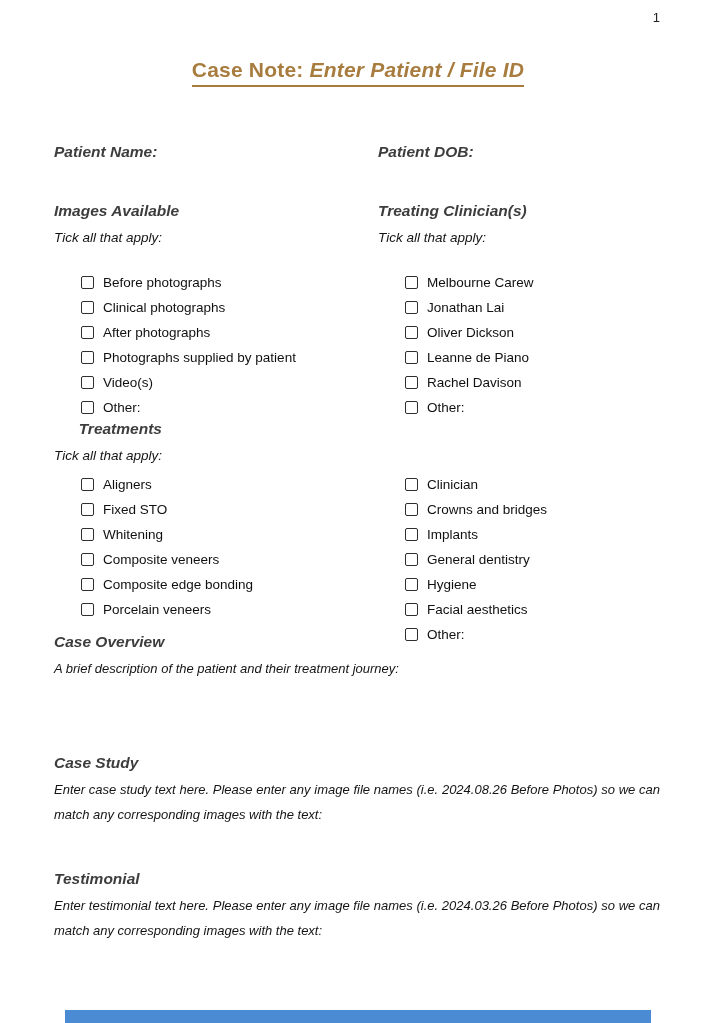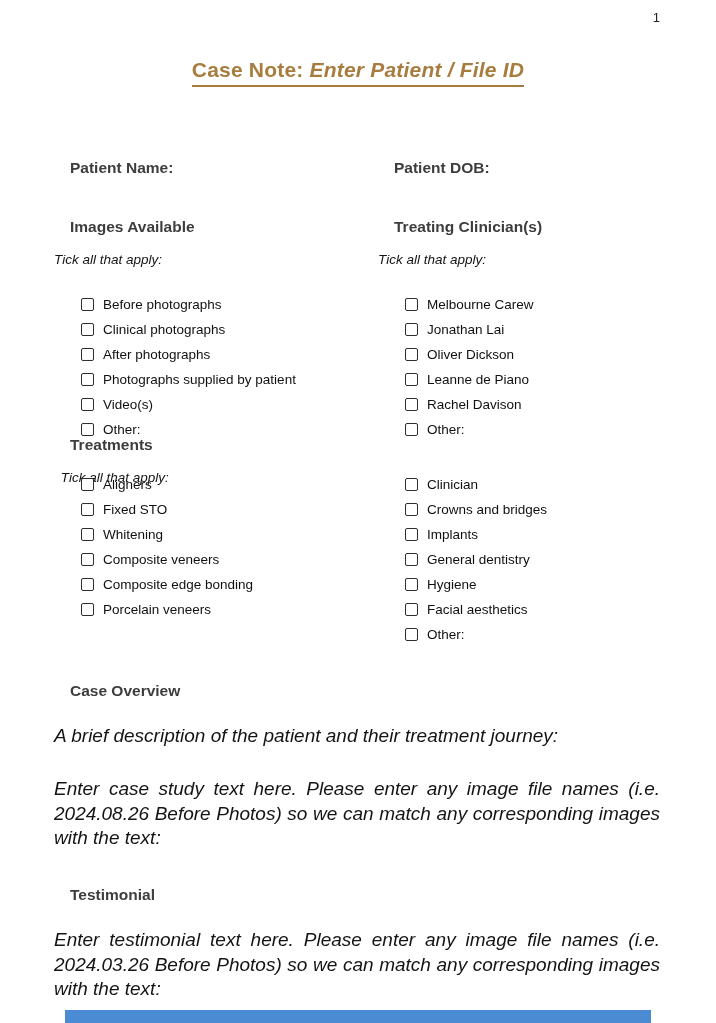--- a/index.html
+++ b/index.html
@@ -21,48 +21,48 @@
     font-size:21px;font-weight:bold;
     letter-spacing:.2px;
   }
   .title-underline{
     display:inline-block;
     border-bottom:2px solid;
     padding-bottom:3px;
   }
   .title-italic{font-style:italic;}
   .field-label,.section-heading{
-    font-size:15.5px;font-weight:bold;color:#3d3d3d;margin:16px;line-height:19px;
+    font-size:15.5px;font-weight:bold;color:#3d3d3d;margin:0;line-height:19px;font-style:italic;
   }
   .instruction{
     font-style:italic;font-size:13.5px;color:#141414;
     margin:10px 0 0 0;line-height:16px;
   }
   .checklist{margin-top:24px;padding-left:27px;}
   .checklist.standalone{margin-top:0;}
   .check-row{display:flex;align-items:center;height:25px;gap:9px;}
   .checkbox{
     width:11px;height:11px;flex:0 0 auto;
     border:1.2px solid #2e2e2e;border-radius:2px;background:#fff;
   }
   .check-label{font-size:13.5px;color:#101010;line-height:16px;}
   .para{
-    font-style:italic;font-size:19px;line-height:24.5px;color:#141414;
-    text-align:justify;margin:24px 0 0 0;
+    font-style:italic;font-size:13px;line-height:24.5px;color:#141414;
+    text-align:justify;margin:6px 0 0 0;
   }
   .para.single{text-align:left;}
   
   .pos-patient-name{position:absolute;left:54px;top:142px;}
   .pos-patient-dob{position:absolute;left:378px;top:142px;}
   .pos-images{position:absolute;left:54px;top:201px;width:316px;}
   .pos-clinicians{position:absolute;left:378px;top:201px;width:316px;}
   .pos-treatments-header{position:absolute;left:54px;top:419px;text-align:right;}
   .pos-treatments-left{position:absolute;left:54px;top:472px;width:316px;}
   .pos-treatments-right{position:absolute;left:378px;top:472px;width:316px;}
-  .pos-overview{position:absolute;left:54px;top:665px;width:606px;}
+  .pos-overview{position:absolute;left:54px;top:632px;width:606px;}
   .pos-case-study{position:absolute;left:54px;top:753px;width:606px;}
   .pos-testimonial{position:absolute;left:54px;top:869px;width:606px;}
   .footer-bar{
     position:absolute;left:65px;top:1010px;width:586px;height:13px;
   }
 </style>
 </head>
 <body>
 
 <div class="page">
@@ -233,20 +233,21 @@
         </label>
       </div>
   </div>
 
   <div class="pos-overview">
     <h2 class="section-heading">Case Overview</h2>
     <p class="para single">A brief description of the patient and their treatment journey:</p>
   </div>
 
   <div class="pos-case-study">
+    <h2 class="section-heading">Case Study</h2>
     <p class="para">Enter case study text here. Please enter any image file names (i.e. 2024.08.26 Before Photos) so we can match any corresponding images with the text:</p>
   </div>
 
   <div class="pos-testimonial">
     <h2 class="section-heading">Testimonial</h2>
     <p class="para">Enter testimonial text here. Please enter any image file names (i.e. 2024.03.26 Before Photos) so we can match any corresponding images with the text:</p>
   </div>
 
   <div class="footer-bar" style="background-color: rgb(74, 139, 212);"></div>
 

